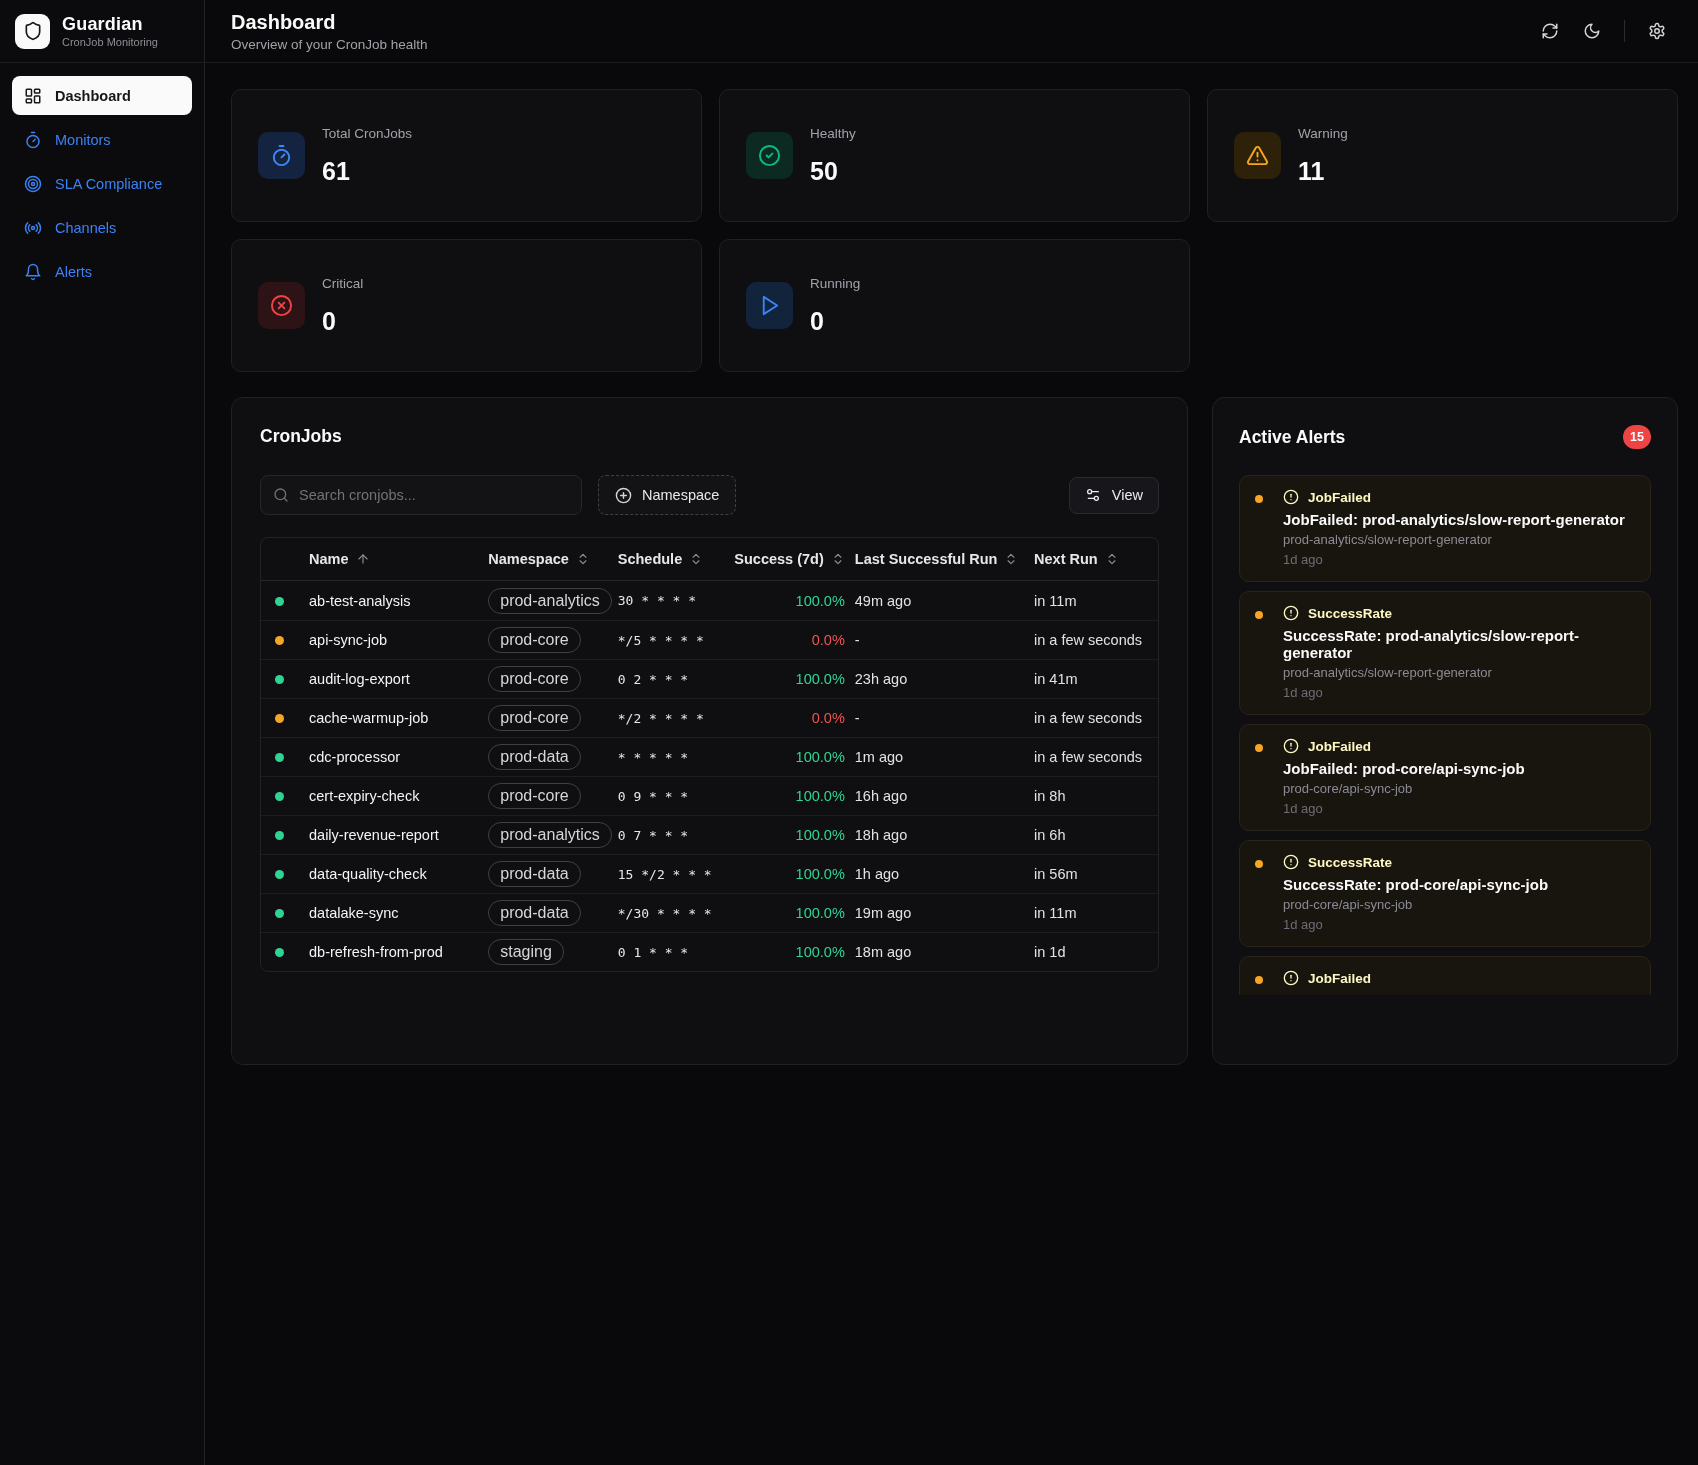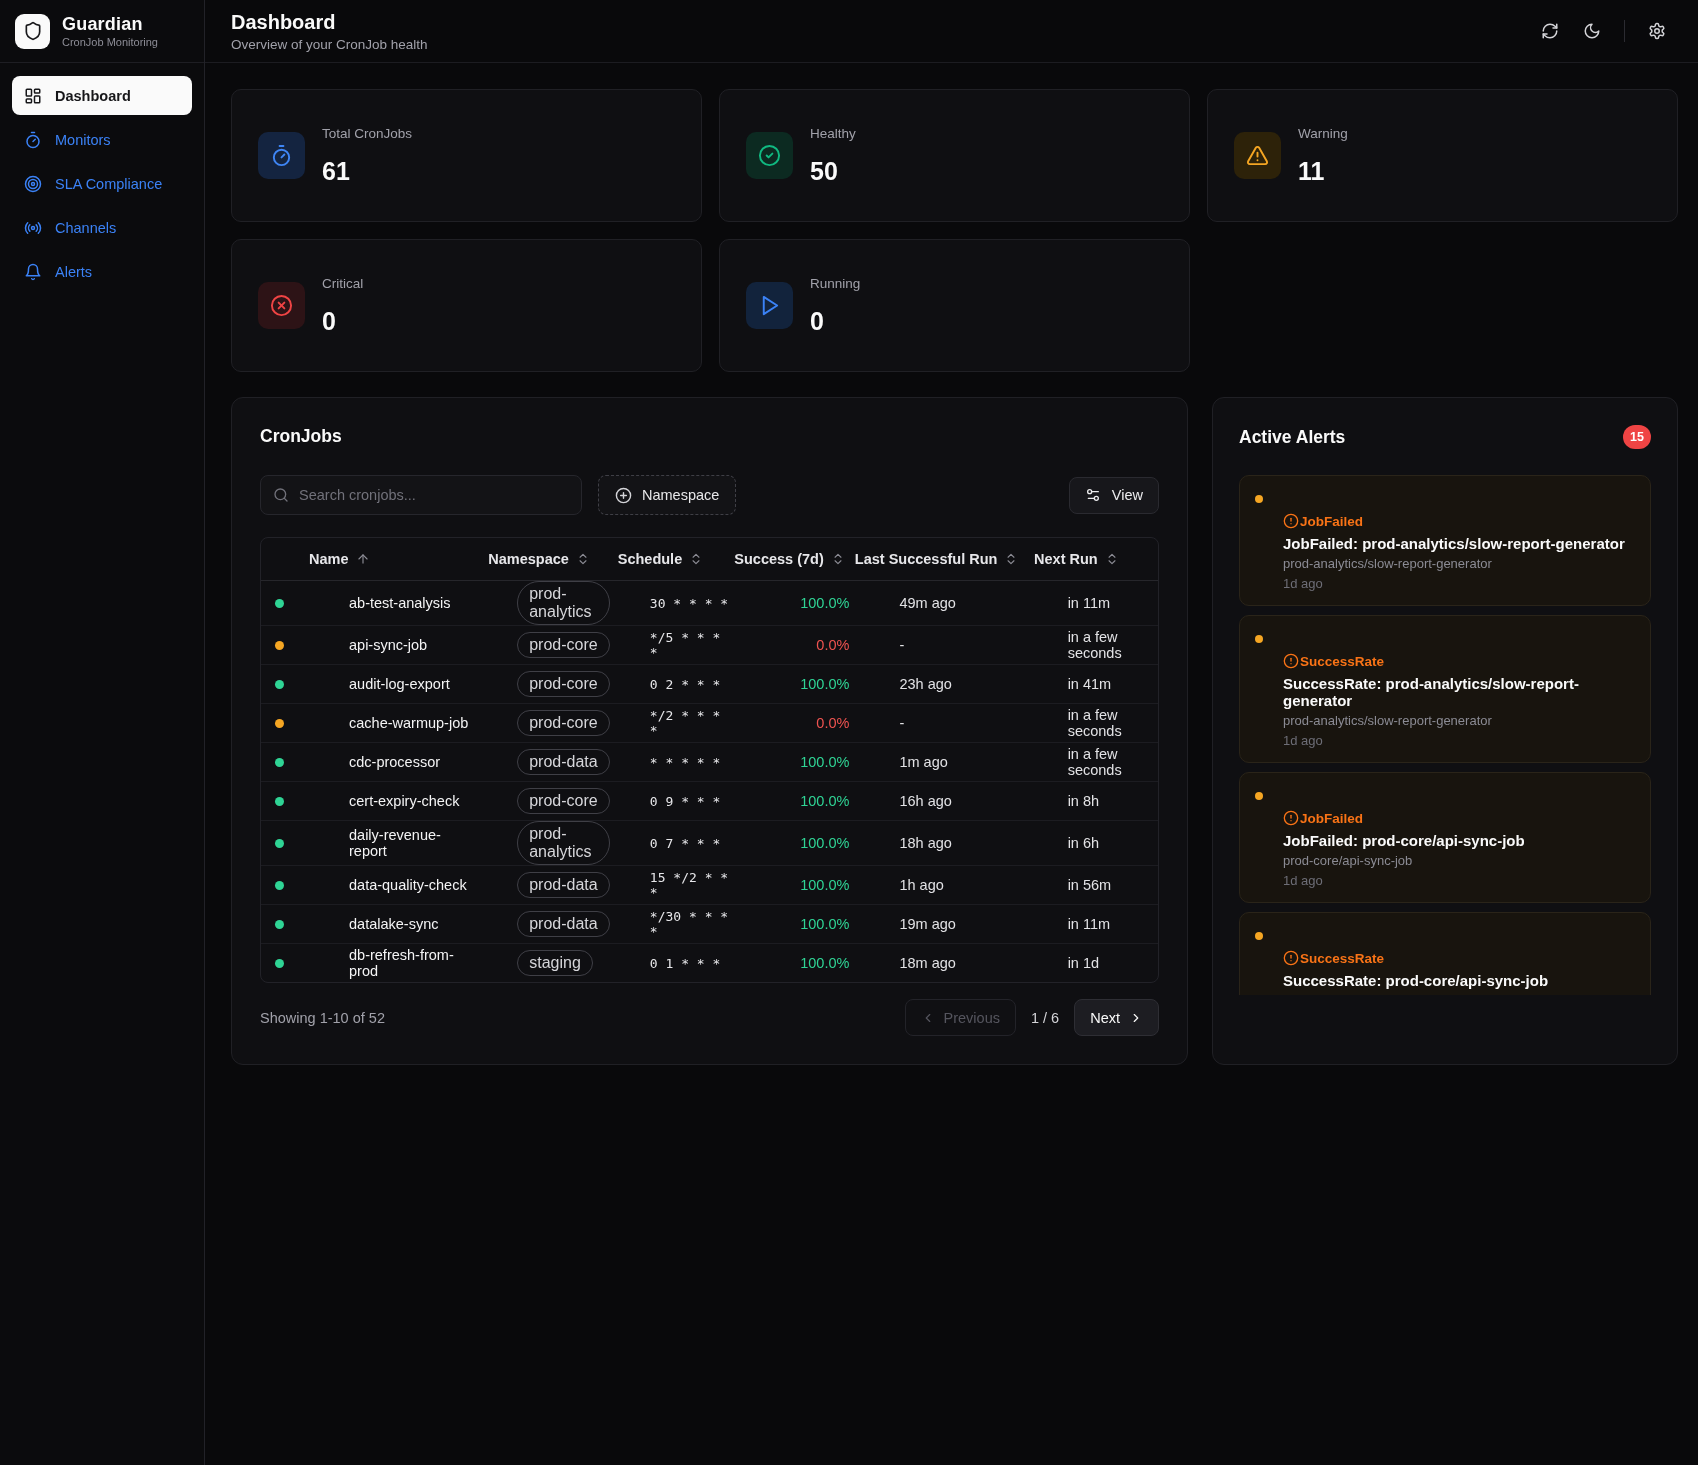--- a/index.html
+++ b/index.html
@@ -77,21 +77,21 @@
   .view-btn svg { width:16px; height:16px; }
 
   .table { margin-top:22px; border:1px solid #222228; border-radius:8px; overflow:hidden; }
   .trow { display:grid; grid-template-columns:34px 1.55fr 1.12fr 1fr 1.05fr 1.55fr 1.02fr;
     align-items:center; padding-left:14px; padding-right:6px; }
   .thead { min-height:43px; border-bottom:1px solid #26262b; }
   .hcell { display:flex; align-items:center; gap:7px; font-size:14.5px; font-weight:700; color:#e7e7ea; }
   .hcell svg { width:14px; height:14px; color:#8b8b94; }
   .hcell .arrow { color:#e7e7ea; }
   .h-success { justify-content:flex-end; padding-right:10px; }
-  .tbody-row { min-height:39px; border-top:1px solid #1c1c21; cursor:pointer;gap:40px; }
+  .tbody-row { min-height:39px; border-top:1px solid #1c1c21; cursor:pointer; }
   .tbody-row:first-of-type { border-top:none; }
   .dot { width:9px; height:9px; border-radius:50%; display:inline-block; }
   .dot.mod-healthy { background:#2fd495; }
   .dot.mod-warning { background:#f5a623; }
   .cell-name { font-size:14.5px; font-weight:500; color:#f4f4f5; }
   .pill { display:inline-block; font-size:16px; color:#d6d6da; border:1px solid #3f3f46;
     border-radius:999px; padding:3px 11px; }
   .cell-sched { font-family:"DejaVu Sans Mono","Liberation Mono",monospace;
     font-size:13px; color:#e7e7ea; }
   .cell-success { text-align:right; padding-right:10px; font-size:14.5px; font-weight:500; }
@@ -113,22 +113,22 @@
   .alerts-panel { padding:27px 26px; display:flex; flex-direction:column; overflow:hidden; }
   .alerts-head { display:flex; align-items:center; justify-content:space-between; }
   .badge { min-width:24px; height:24px; padding:0 7px; border-radius:999px; background:#ef4444;
     color:#fff; font-size:12.5px; font-weight:700; display:grid; place-items:center; }
   .alerts-list { margin-top:26px; display:flex; flex-direction:column; gap:9px;
     height:520px; overflow:hidden; }
   .alert-card { background:#18140e; border:1px solid #2a2419; border-radius:10px;
     padding:13px 16px 14px 15px; display:grid; grid-template-columns:14px 1fr;
     column-gap:14px; flex:none; cursor:pointer; }
   .alert-dot { width:8px; height:8px; border-radius:50%; background:#f5a623; margin-top:6px; }
-  .alert-top { display:flex; align-items:center; gap:1px; color:#f97316;
-    font-size:13.5px; font-weight:700;margin-top:24px; }
+  .alert-top { display:flex; align-items:center; gap:9px; color:#fef9c3;
+    font-size:13.5px; font-weight:700; }
   .alert-top svg { width:16px; height:16px; flex:none; }
   .alert-title { margin-top:6px; font-size:15px; font-weight:600; color:#fafafa; }
   .alert-target { margin-top:4px; font-size:13px; color:#8b8b94; }
   .alert-time { margin-top:5px; font-size:13px; color:#6d6d76; }
 </style>
 </head>
 <body>
 
 <aside class="sidebar">
   <div class="side-head">
@@ -498,42 +498,20 @@
                 <div class="cell-name">db-refresh-from-prod</div>
                 <div><span class="pill">staging</span></div>
                 <div class="cell-sched">0 1 * * *</div>
                 <div class="cell-success mod-true">100.0%</div>
                 <div class="cell-last">18m ago</div>
                 <div class="cell-next">in 1d</div>
               </div>
             </div>
         </div>
 
-        <div class="pagefoot">
-          <div class="showing">Showing 1-10 of 52</div>
-          <div class="pager">
-            <button class="pg-btn pg-prev">
-              <span>
-                <svg viewBox="0 0 24 24" fill="none" stroke="currentColor" stroke-width="2" stroke-linecap="round" stroke-linejoin="round" width="14" height="14">
-                    <path d="m15 18-6-6 6-6"></path>
-                  </svg>
-              </span>
-              <span>Previous</span>
-            </button>
-            <span class="pg-ind">1 / 6</span>
-            <button class="pg-btn pg-next">
-              <span>Next</span>
-              <span>
-                <svg viewBox="0 0 24 24" fill="none" stroke="currentColor" stroke-width="2" stroke-linecap="round" stroke-linejoin="round" width="14" height="14">
-                    <path d="m9 18 6-6-6-6"></path>
-                  </svg>
-              </span>
-            </button>
-          </div>
-        </div>
       </section>
 
       <section class="panel alerts-panel">
         <div class="alerts-head">
           <div class="panel-title">Active Alerts</div>
           <span class="badge">15</span>
         </div>
 
         <div class="alerts-list">
 

